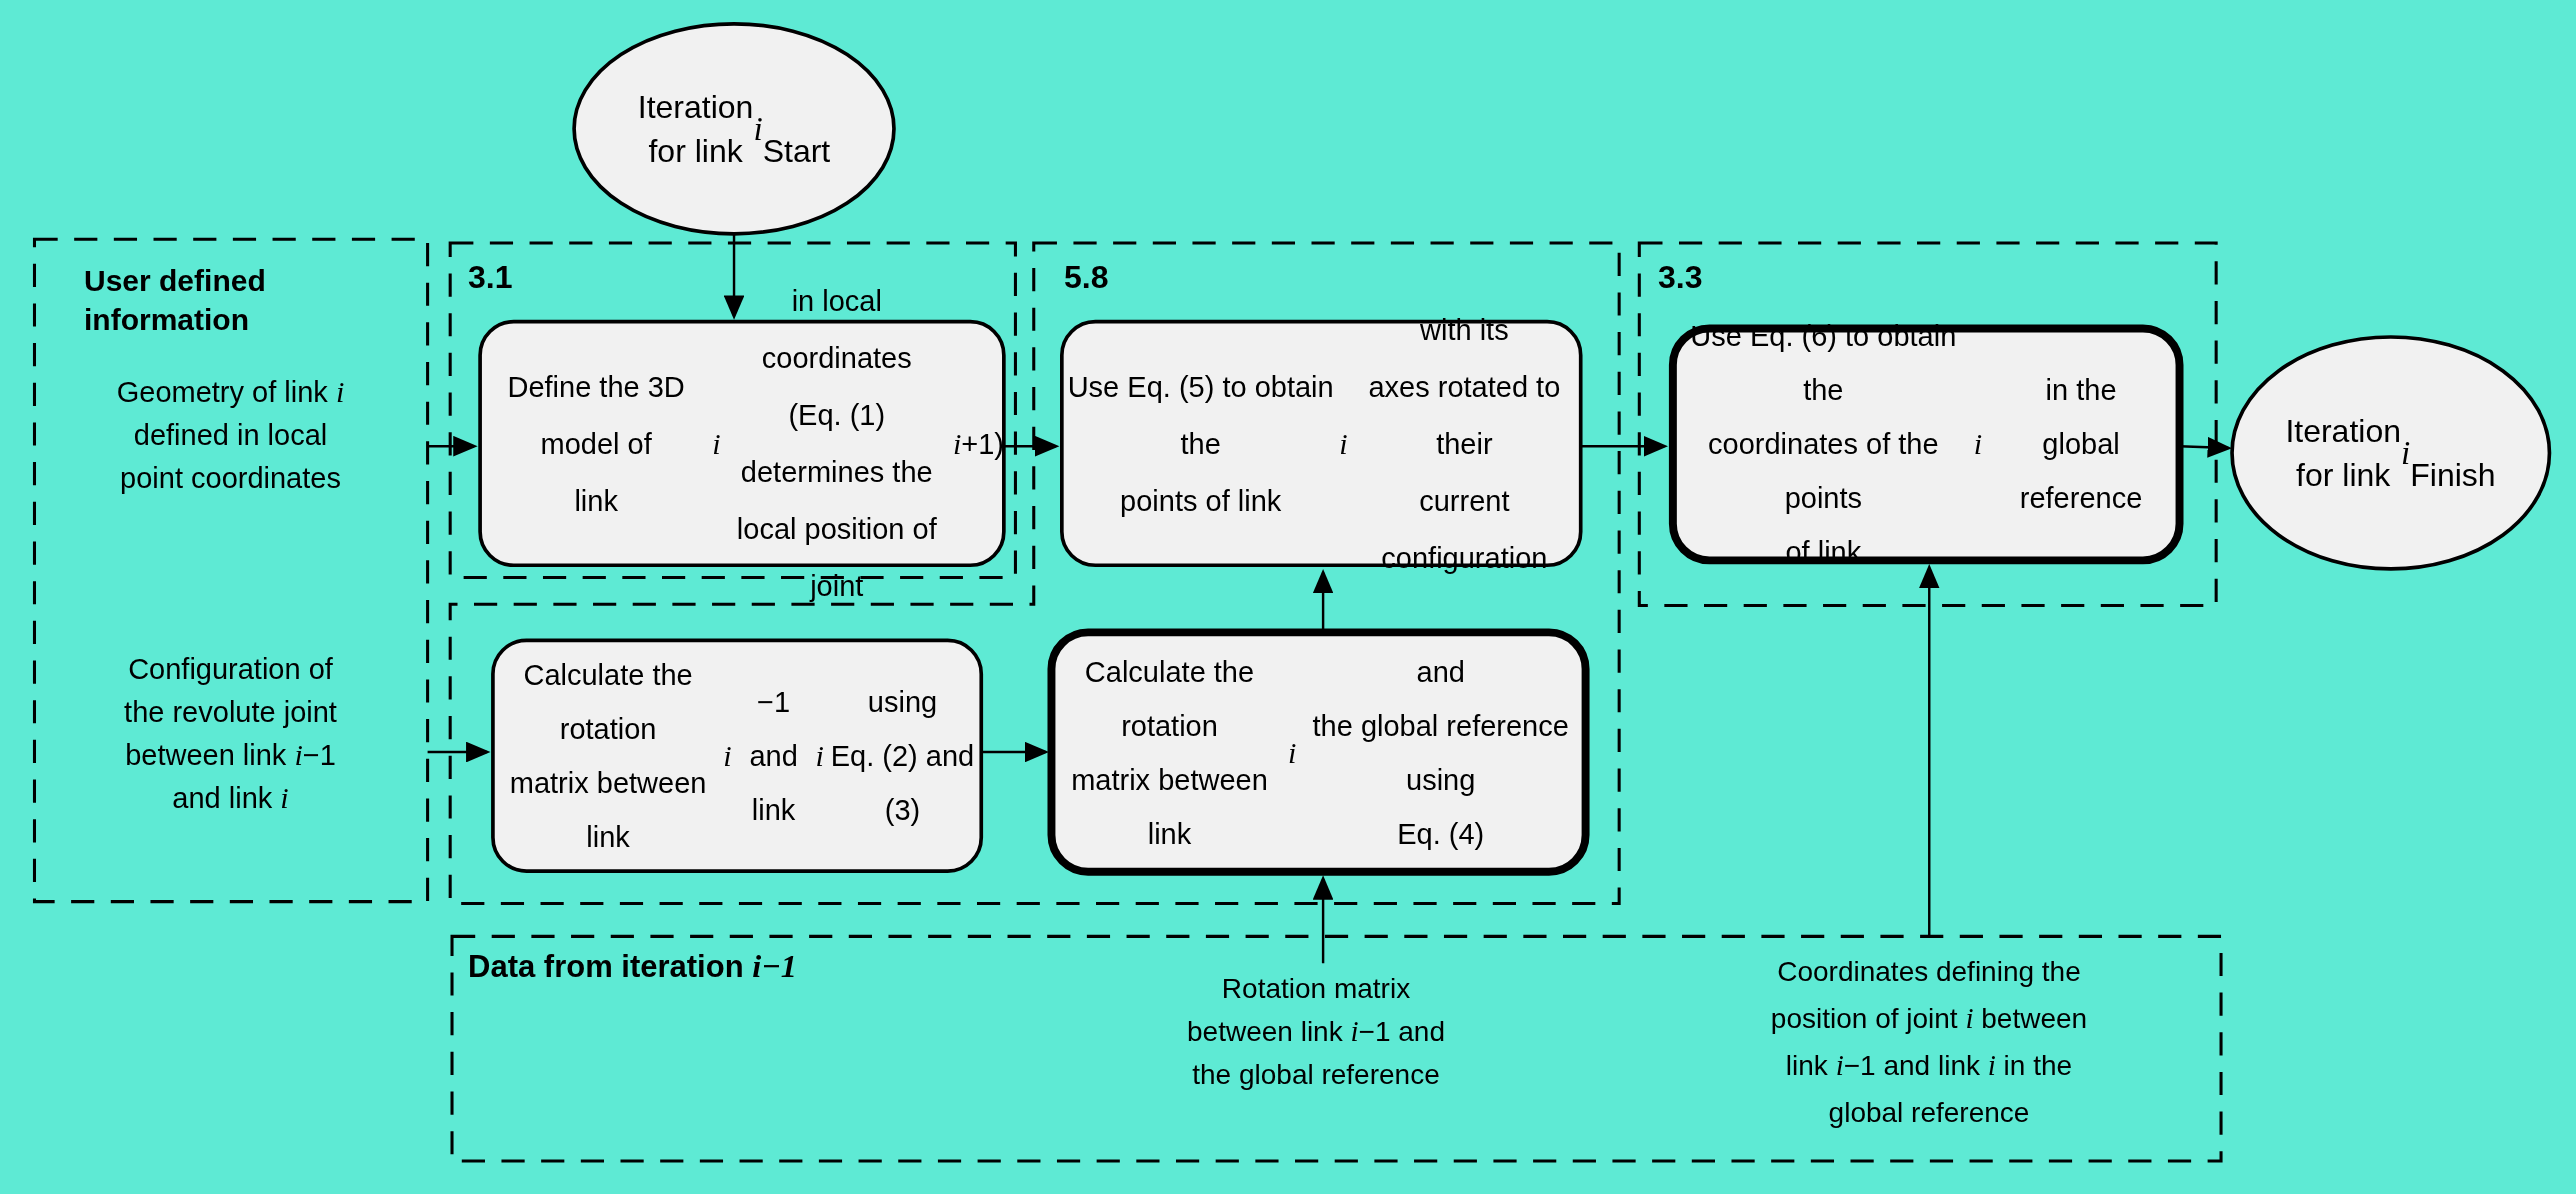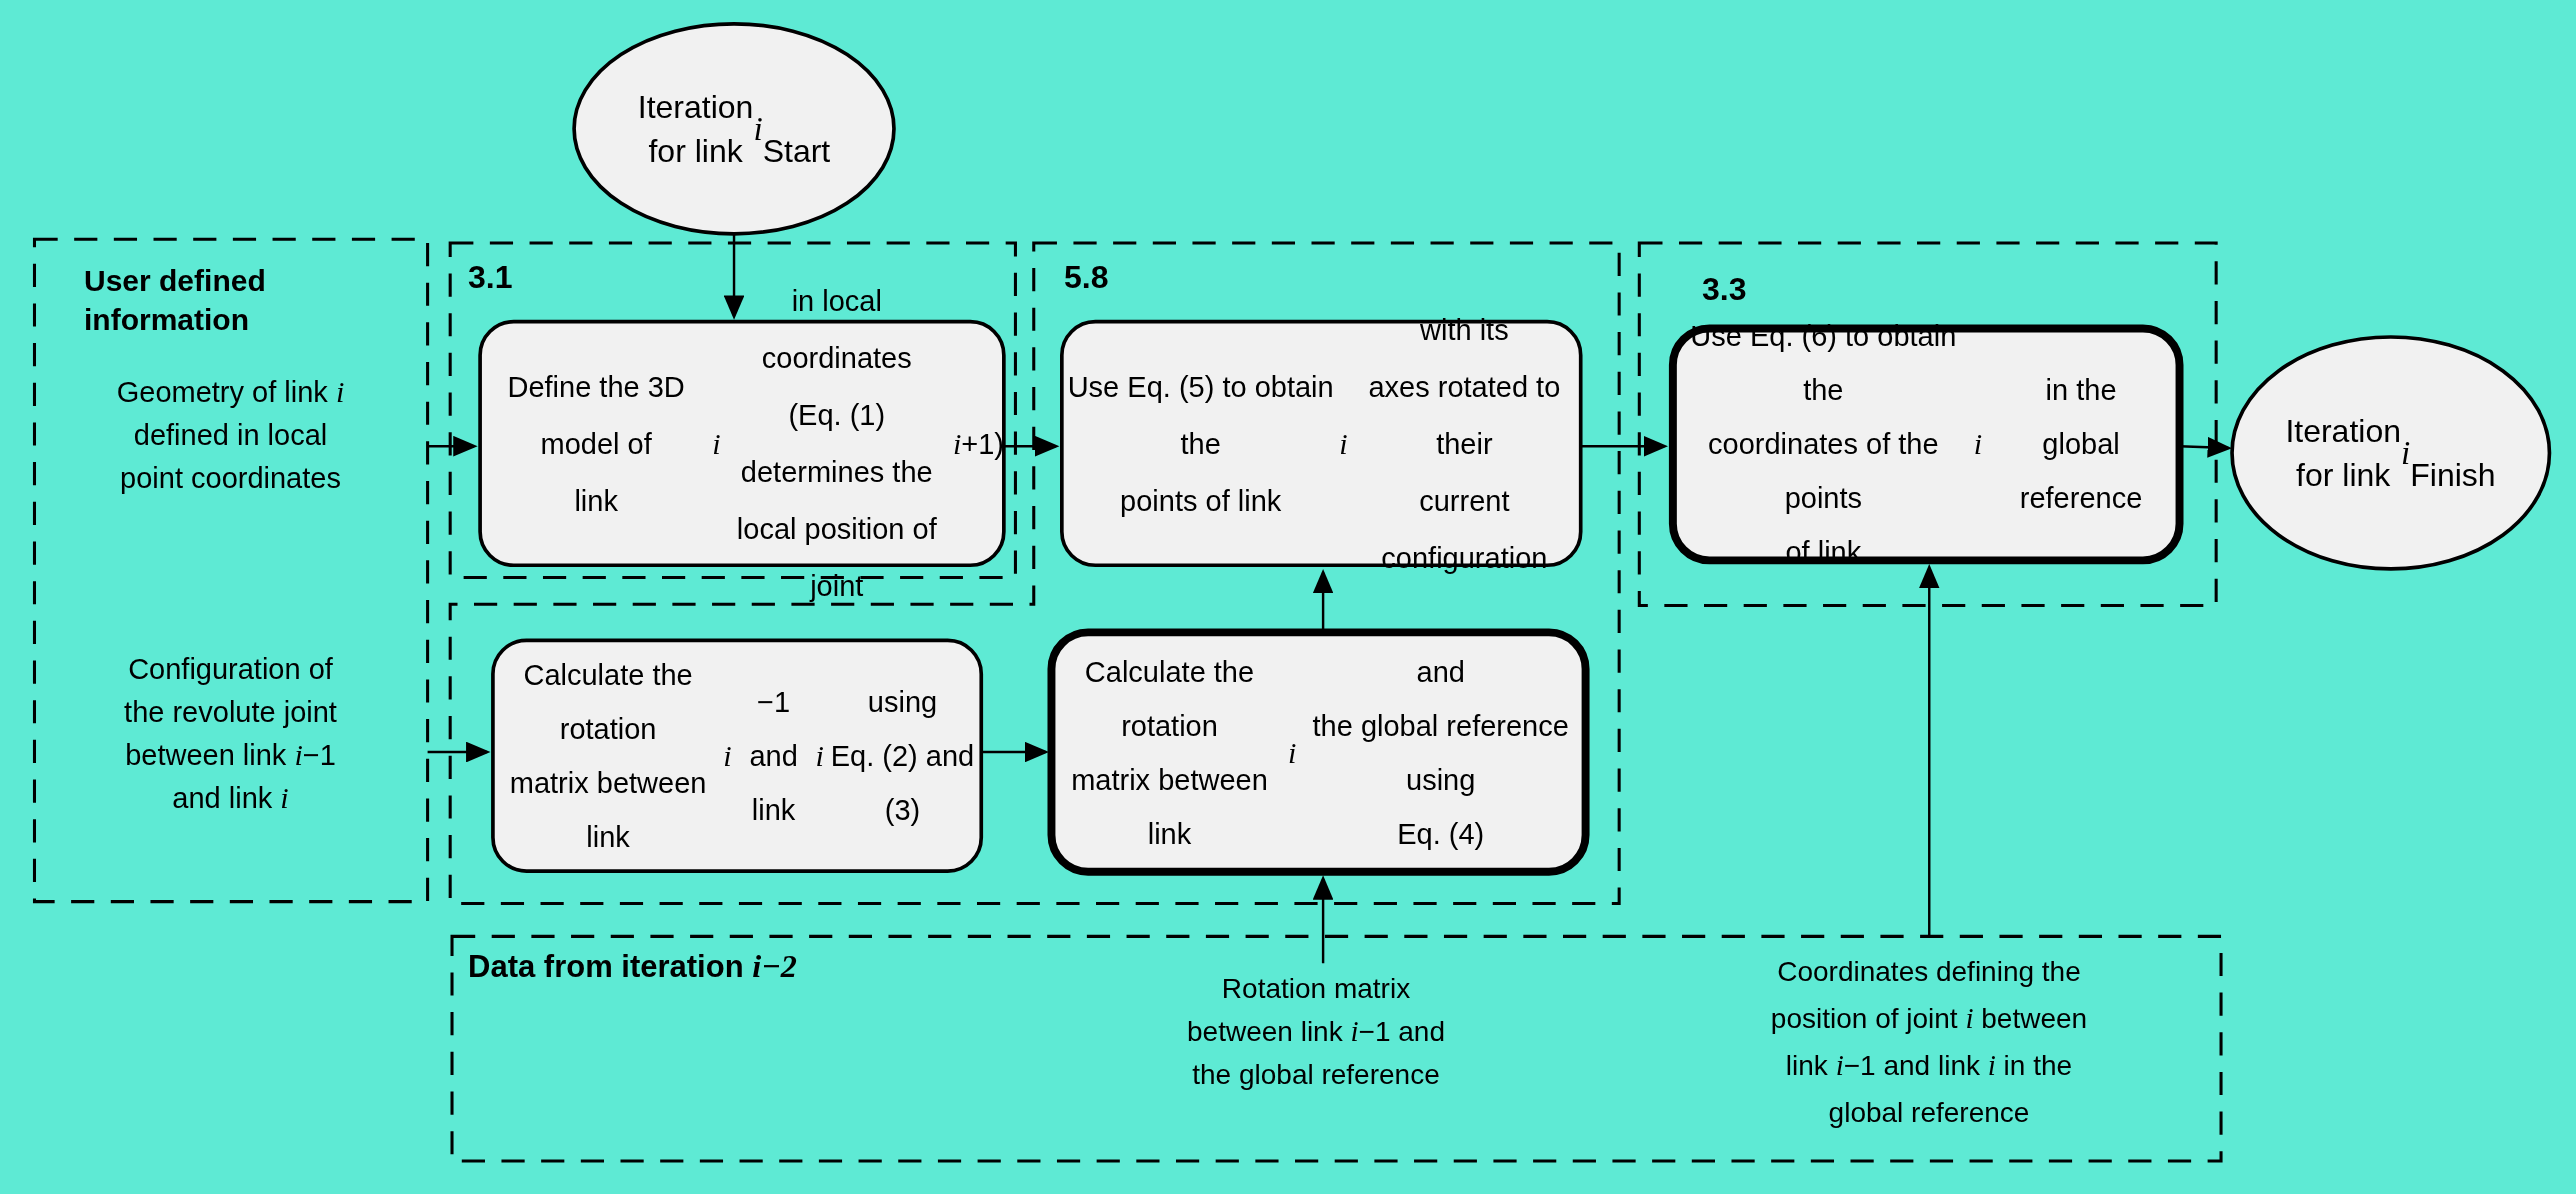--- a/index.html
+++ b/index.html
@@ -120,22 +120,22 @@
 for link <i>i</i>
 Start</div>
   <div class="txt ellipse-text" style="left:2232px; top:337px; width:317px; height:232px;">Iteration
 for link <i>i</i>
 Finish</div>
 
   <div class="txt side-label" style="left:56px; top:261px; width:354px;">User defined
 information</div>
   <div class="txt group-label" style="left:468px; top:261px;">3.1</div>
   <div class="txt group-label" style="left:1064px; top:261px;">5.8</div>
-  <div class="txt group-label" style="left:1702px; top:261px;margin-top:12px;">3.3</div>
-  <div class="txt data-label" style="left:468px; top:951px;">Data from iteration <i>i−2</i></div>
+  <div class="txt group-label" style="left:1658px; top:261px;">3.3</div>
+  <div class="txt data-label" style="left:468px; top:951px;">Data from iteration <i>i−1</i></div>
 
   <div class="txt side-text" style="left:34px; top:371px; width:393px;">Geometry of link <i>i</i>
 defined in local
 point coordinates</div>
   <div class="txt side-text" style="left:34px; top:648px; width:393px;">Configuration of
 the revolute joint
 between link <i>i</i>−1
 and link <i>i</i></div>
 
   <div class="txt node-text" style="left:480px; top:322px; width:524px; height:244px;">Define the 3D model of

